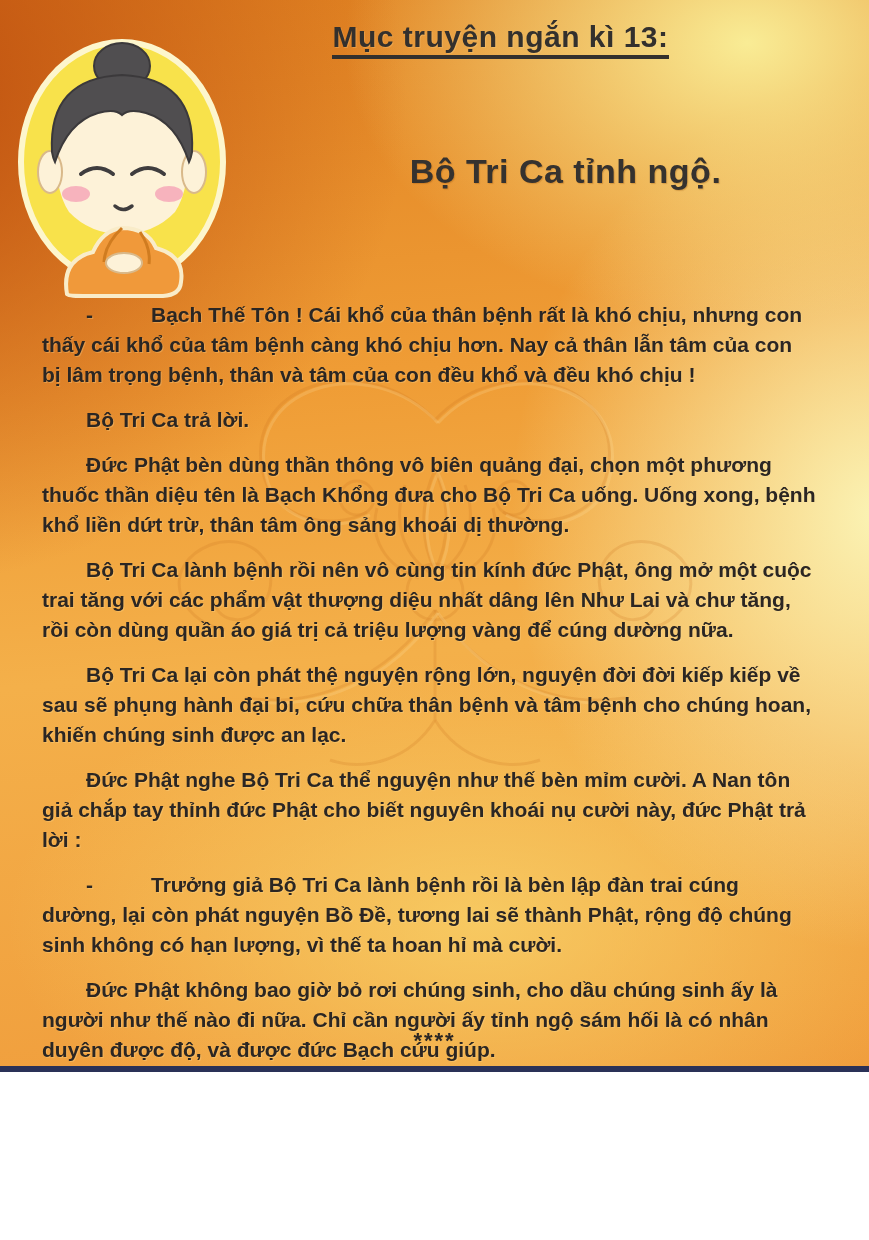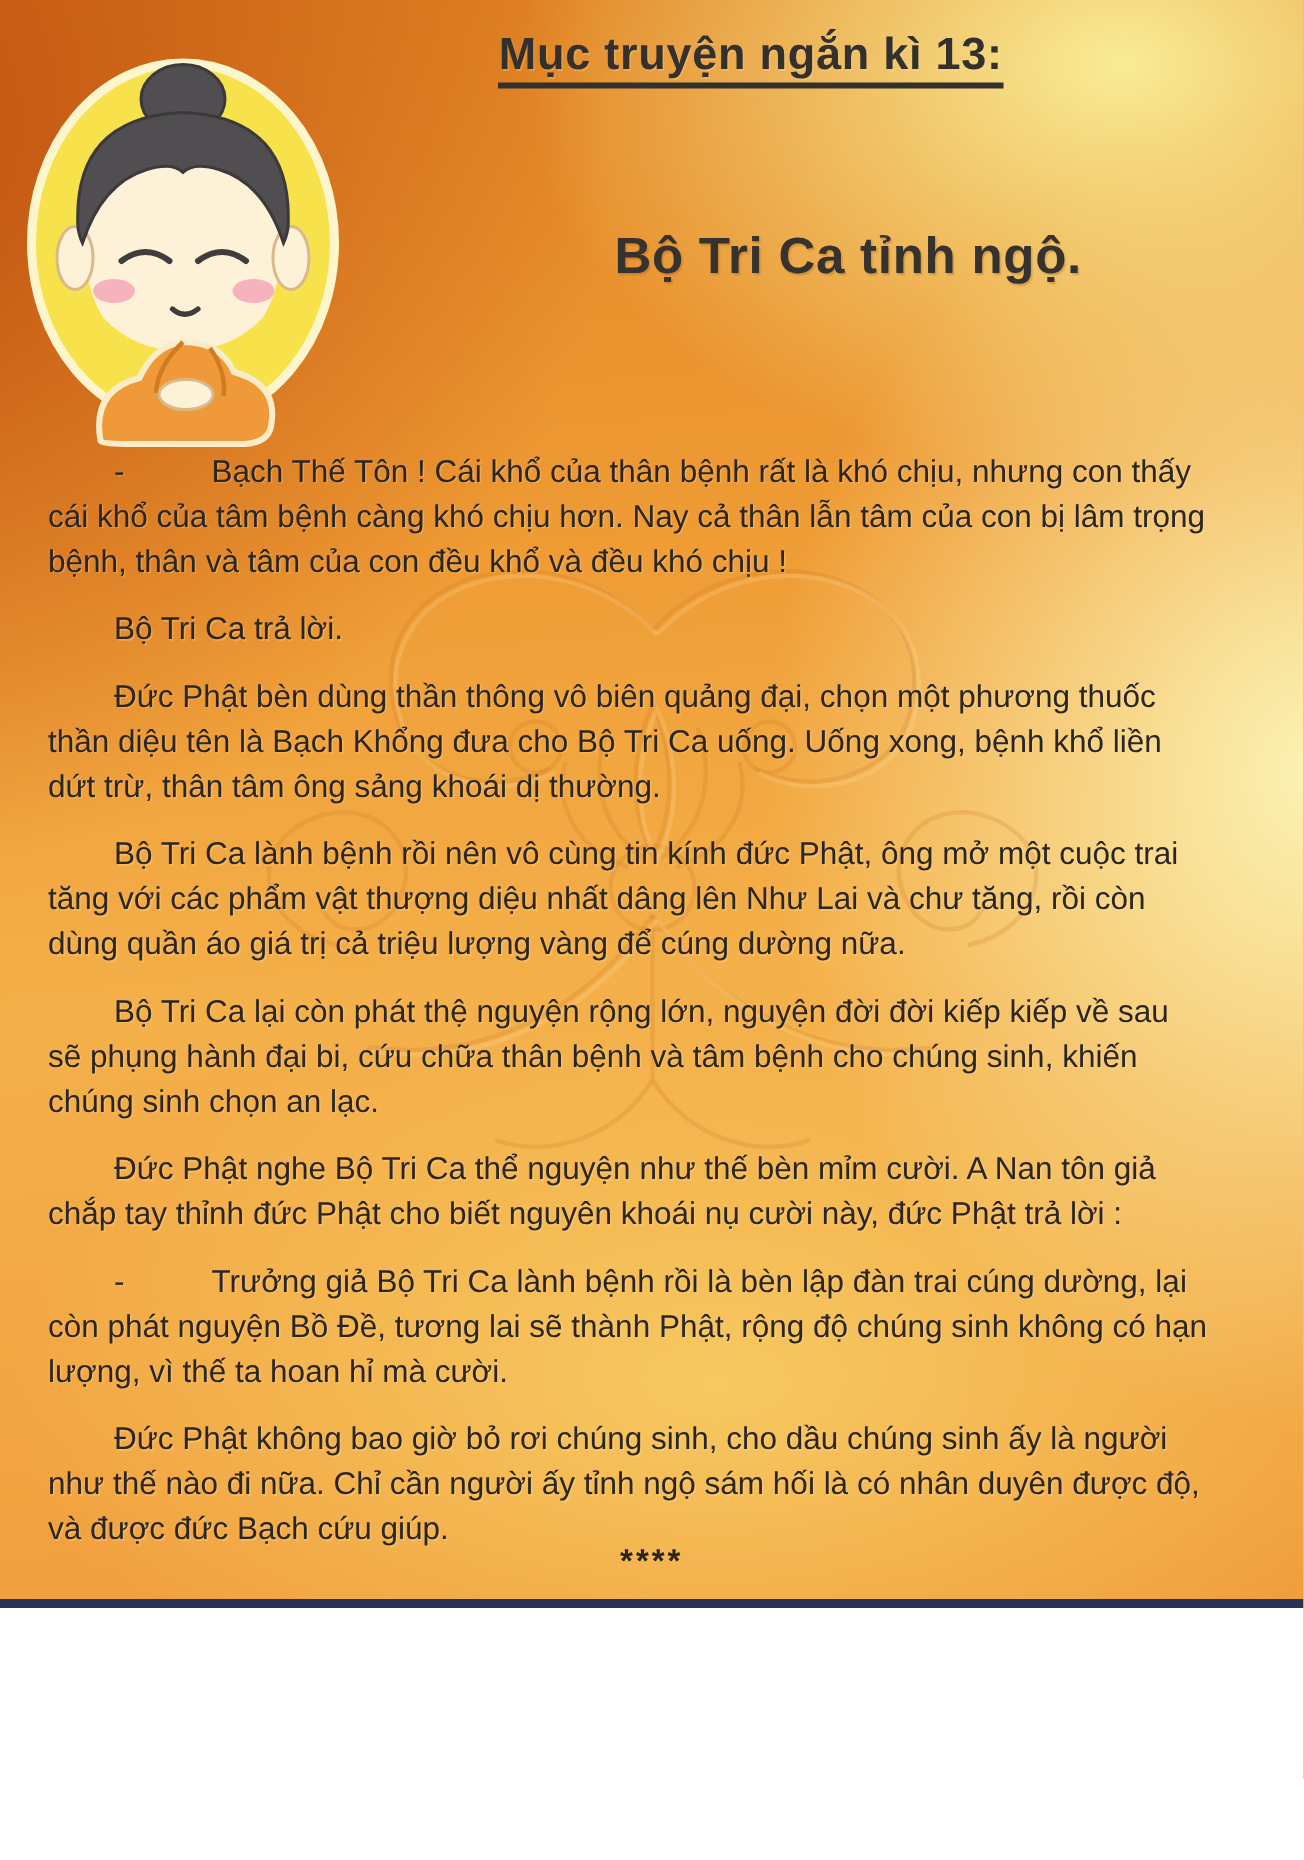--- a/index.html
+++ b/index.html
@@ -32,22 +32,22 @@
   .main-title{
     position:absolute;top:152px;left:0;right:0;
     padding-left:262px;text-align:center;
     font-size:34px;font-weight:bold;color:#35322f;
     letter-spacing:0.5px;
     text-shadow:1px 1px 1px rgba(150,80,10,0.3);
   }
   .buddha{position:absolute;left:5px;top:22px;width:235px;height:280px;}
   .watermark{position:absolute;left:105px;top:330px;width:660px;height:540px;opacity:0.5;}
   .body-text{
-    position:absolute;left:32px;top:300px;width:774px;
-    font-size:21px;font-weight:normal;color:#2b2623;
+    position:absolute;left:42px;top:300px;width:774px;
+    font-size:21px;font-weight:bold;color:#2b2623;
     line-height:30px;
     text-shadow:1px 1px 0 rgba(255,225,160,0.28);
   }
   .para{margin:0 0 15px 0;text-indent:44px;text-align:left;}
   .dash-gap{display:inline-block;width:58px;}
   .divider{
     position:absolute;left:0;top:1028px;width:869px;
     text-align:center;font-size:22px;font-weight:bold;color:#2b2623;
     letter-spacing:2px;
   }
@@ -124,21 +124,21 @@
     <ellipse cx="119" cy="241" rx="18" ry="10" fill="#fdf2d8" stroke="#d9b98a" stroke-width="2"></ellipse>
   </svg>
 
   <div class="main-title">Bộ Tri Ca tỉnh ngộ.</div>
 
   <div class="body-text" id="story-body">
       <div class="para"><span>-</span><span class="dash-gap"></span>Bạch Thế Tôn ! Cái khổ của thân bệnh rất là khó chịu, nhưng con thấy cái khổ của tâm bệnh càng khó chịu hơn. Nay cả thân lẫn tâm của con bị lâm trọng bệnh, thân và tâm của con đều khổ và đều khó chịu !</div>
       <div class="para">Bộ Tri Ca trả lời.</div>
       <div class="para">Đức Phật bèn dùng thần thông vô biên quảng đại, chọn một phương thuốc thần diệu tên là Bạch Khổng đưa cho Bộ Tri Ca uống. Uống xong, bệnh khổ liền dứt trừ, thân tâm ông sảng khoái dị thường.</div>
       <div class="para">Bộ Tri Ca lành bệnh rồi nên vô cùng tin kính đức Phật, ông mở một cuộc trai tăng với các phẩm vật thượng diệu nhất dâng lên Như Lai và chư tăng, rồi còn dùng quần áo giá trị cả triệu lượng vàng để cúng dường nữa.</div>
-      <div class="para">Bộ Tri Ca lại còn phát thệ nguyện rộng lớn, nguyện đời đời kiếp kiếp về sau sẽ phụng hành đại bi, cứu chữa thân bệnh và tâm bệnh cho chúng sinh, khiến chúng sinh chọn an lạc.</div>
+      <div class="para">Bộ Tri Ca lại còn phát thệ nguyện rộng lớn, nguyện đời đời kiếp kiếp về sau sẽ phụng hành đại bi, cứu chữa thân bệnh và tâm bệnh cho chúng hoan, khiến chúng sinh được an lạc.</div>
       <div class="para">Đức Phật nghe Bộ Tri Ca thể nguyện như thế bèn mỉm cười. A Nan tôn giả chắp tay thỉnh đức Phật cho biết nguyên khoái nụ cười này, đức Phật trả lời :</div>
       <div class="para"><span>-</span><span class="dash-gap"></span>Trưởng giả Bộ Tri Ca lành bệnh rồi là bèn lập đàn trai cúng dường, lại còn phát nguyện Bồ Đề, tương lai sẽ thành Phật, rộng độ chúng sinh không có hạn lượng, vì thế ta hoan hỉ mà cười.</div>
       <div class="para">Đức Phật không bao giờ bỏ rơi chúng sinh, cho dầu chúng sinh ấy là người như thế nào đi nữa. Chỉ cần người ấy tỉnh ngộ sám hối là có nhân duyên được độ, và được đức Bạch cứu giúp.</div>
     </div>
 
   <div class="divider">****</div>
 
   <div class="bottom-bar"></div>
 
 </div>

